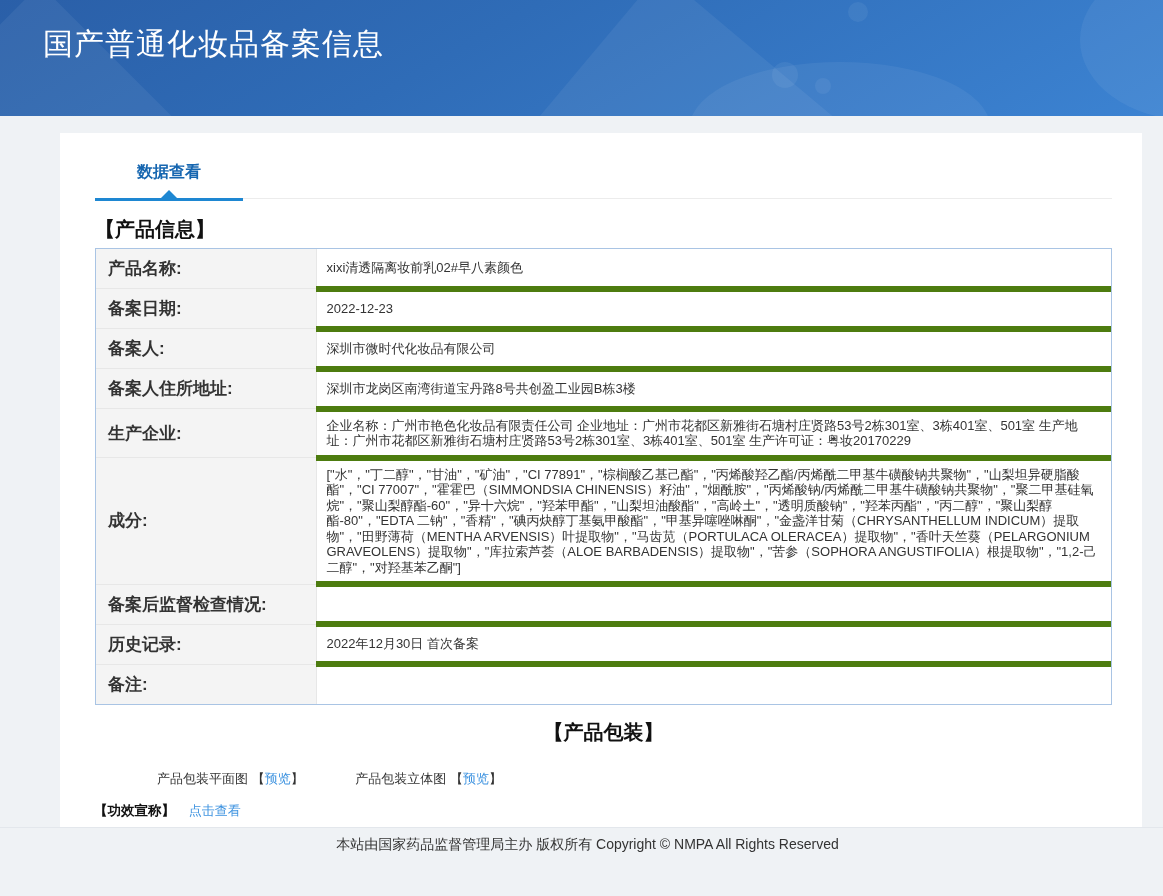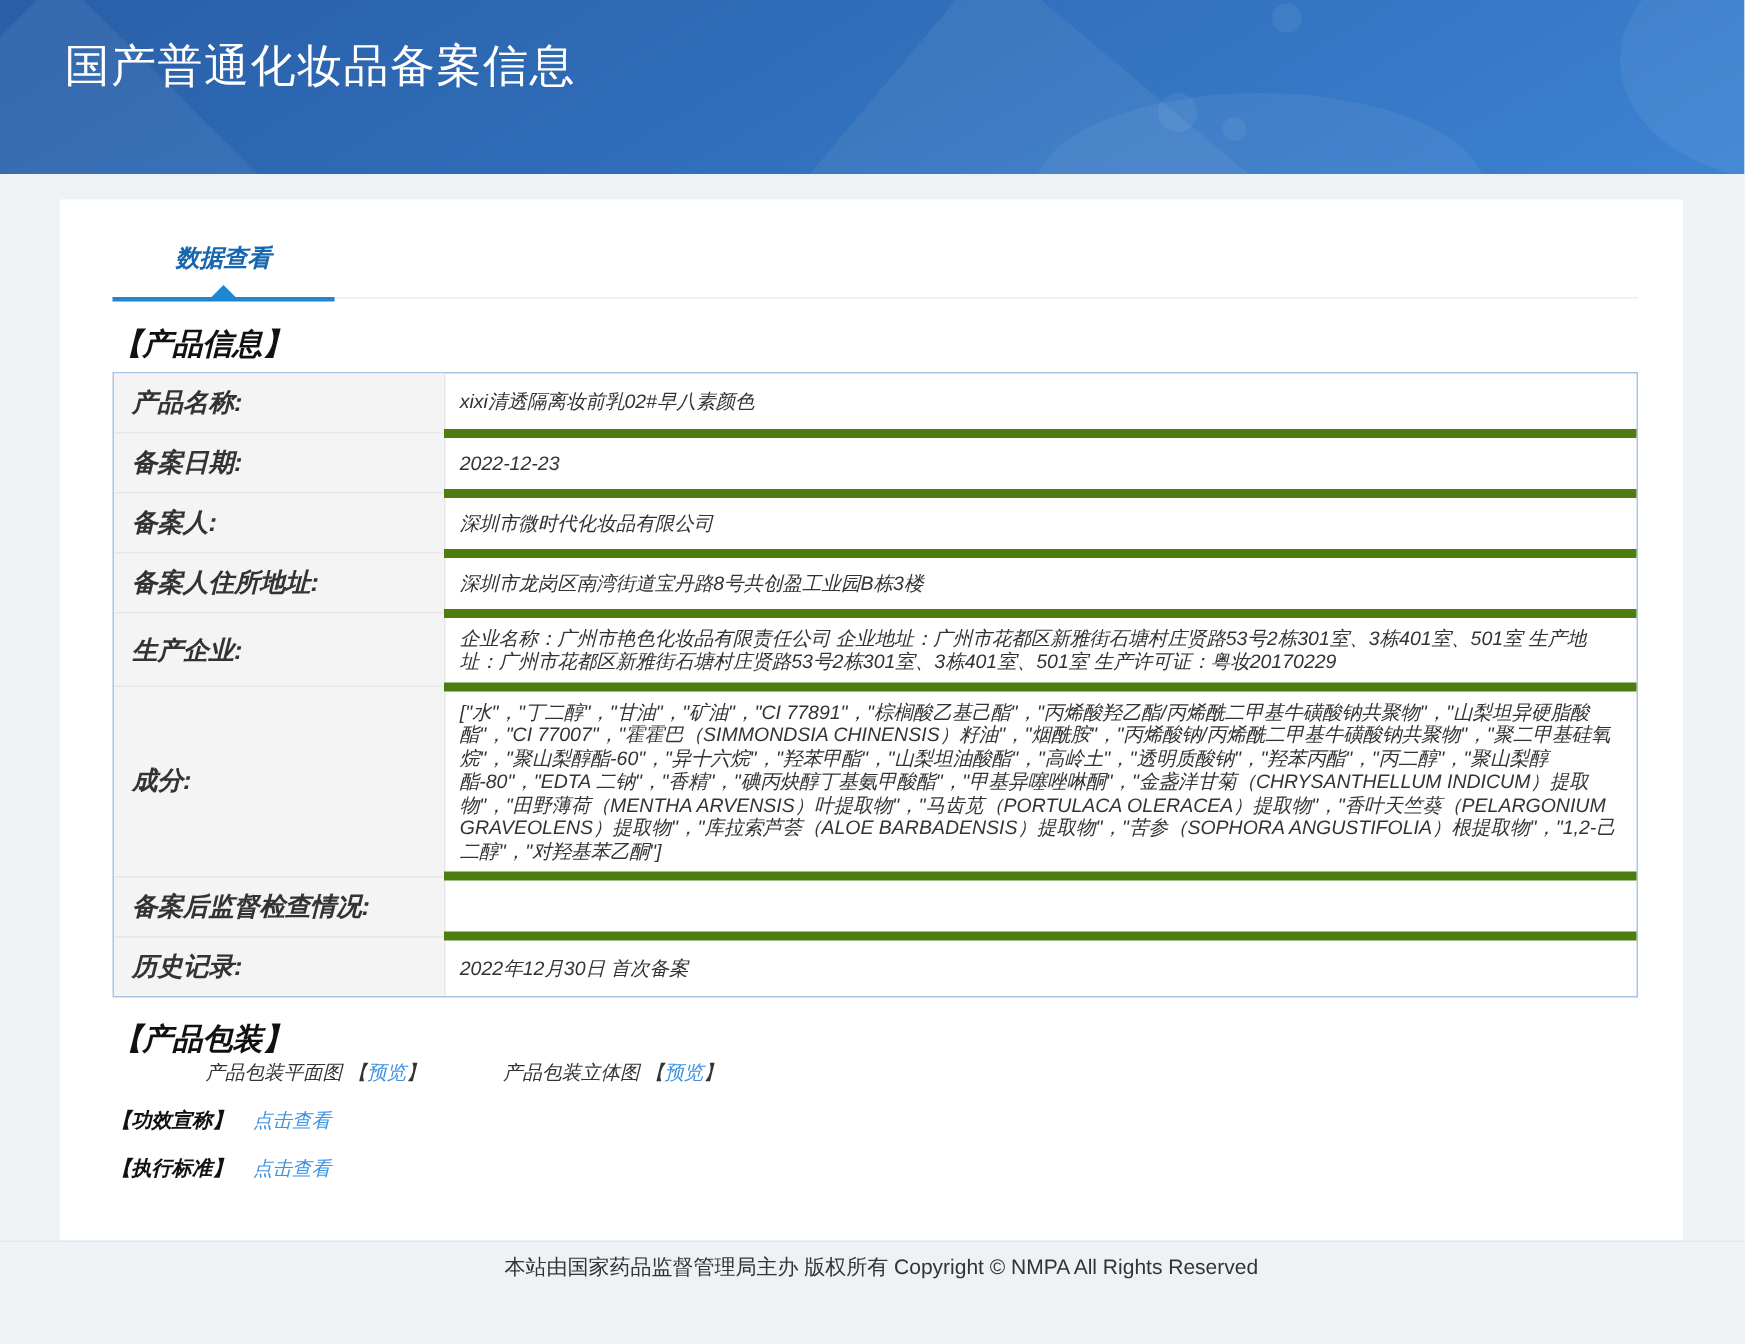--- a/index.html
+++ b/index.html
@@ -24,24 +24,23 @@
   .shape-c2 { width:26px; height:26px; border-radius:50%; left:772px; top:62px; background:rgba(255,255,255,0.14); }
   .shape-c3 { width:16px; height:16px; border-radius:50%; left:815px; top:78px; background:rgba(255,255,255,0.12); }
   .shape-c4 { width:300px; height:130px; border-radius:50%; left:690px; top:62px; background:rgba(255,255,255,0.05); }
   .shape-c5 { width:220px; height:160px; border-radius:50%; left:1080px; top:-40px; background:rgba(255,255,255,0.07); }
   .banner-title {
     position:absolute; left:43px; top:24px;
     color:#ffffff; font-size:30px; letter-spacing:1px; font-weight:500;
   }
   
   .card {
-    position:absolute; left:40px; top:133px;
+    position:absolute; left:60px; top:133px;
     width:1082px; height:694px;
     background:#ffffff;
-    font-style:italic;
   }
   .tab-strip {
     margin:27px 30px 0 35px;
     height:39px;
     border-bottom:1px solid #ececec;
     position:relative;
   }
   .tab {
     position:absolute; left:0; top:0;
     width:148px; height:39px;
@@ -85,23 +84,23 @@
   .info-table td {
     font-size:13px; color:#333;
     vertical-align:middle;
     padding:6px 10px;
     line-height:15.5px;
     border-bottom:6px solid #4d7c0f;
   }
   .info-table tr:last-child th,
   .info-table tr:last-child td { border-bottom:none; }
   
-  .pack-title { margin:14px 30px 0 35px; }
+  .pack-title { margin:14px 30px 0 35px;text-align:center; }
   .pack-links {
-    margin:0 0 0 97px;
+    margin:24px 0 0 97px;
     font-size:13px; color:#333;
   }
   .pack-group + .pack-group { margin-left:48px; }
   a.link { color:#3e93e0; text-decoration:none; cursor:pointer; }
   .inline-section {
     margin:14px 30px 0 34px;
     font-size:13px;
   }
   .inline-section .inline-title { font-weight:bold; color:#111; font-size:13.5px; }
   .inline-section a.link { margin-left:10px; }
@@ -173,20 +172,24 @@
         <td>["水"，"丁二醇"，"甘油"，"矿油"，"CI 77891"，"棕榈酸乙基己酯"，"丙烯酸羟乙酯/丙烯酰二甲基牛磺酸钠共聚物"，"山梨坦异硬脂酸酯"，"CI 77007"，"霍霍巴（SIMMONDSIA CHINENSIS）籽油"，"烟酰胺"，"丙烯酸钠/丙烯酰二甲基牛磺酸钠共聚物"，"聚二甲基硅氧烷"，"聚山梨醇酯-60"，"异十六烷"，"羟苯甲酯"，"山梨坦油酸酯"，"高岭土"，"透明质酸钠"，"羟苯丙酯"，"丙二醇"，"聚山梨醇酯-80"，"EDTA 二钠"，"香精"，"碘丙炔醇丁基氨甲酸酯"，"甲基异噻唑啉酮"，"金盏洋甘菊（CHRYSANTHELLUM INDICUM）提取物"，"田野薄荷（MENTHA ARVENSIS）叶提取物"，"马齿苋（PORTULACA OLERACEA）提取物"，"香叶天竺葵（PELARGONIUM GRAVEOLENS）提取物"，"库拉索芦荟（ALOE BARBADENSIS）提取物"，"苦参（SOPHORA ANGUSTIFOLIA）根提取物"，"1,2-己二醇"，"对羟基苯乙酮"]</td>
       </tr>
       <tr>
         <th>备案后监督检查情况:</th>
         <td></td>
       </tr>
       <tr>
         <th>历史记录:</th>
         <td>2022年12月30日 首次备案</td>
       </tr>
+      <tr>
+        <th>备注:</th>
+        <td></td>
+      </tr>
     </tbody>
       </table>
   </div>
 
   <div class="section-title pack-title">【产品包装】</div>
 
   <div class="pack-links">
     <span class="pack-group">
       <span>产品包装平面图</span>
       <span>【</span><a class="link">预览</a><span>】</span>

